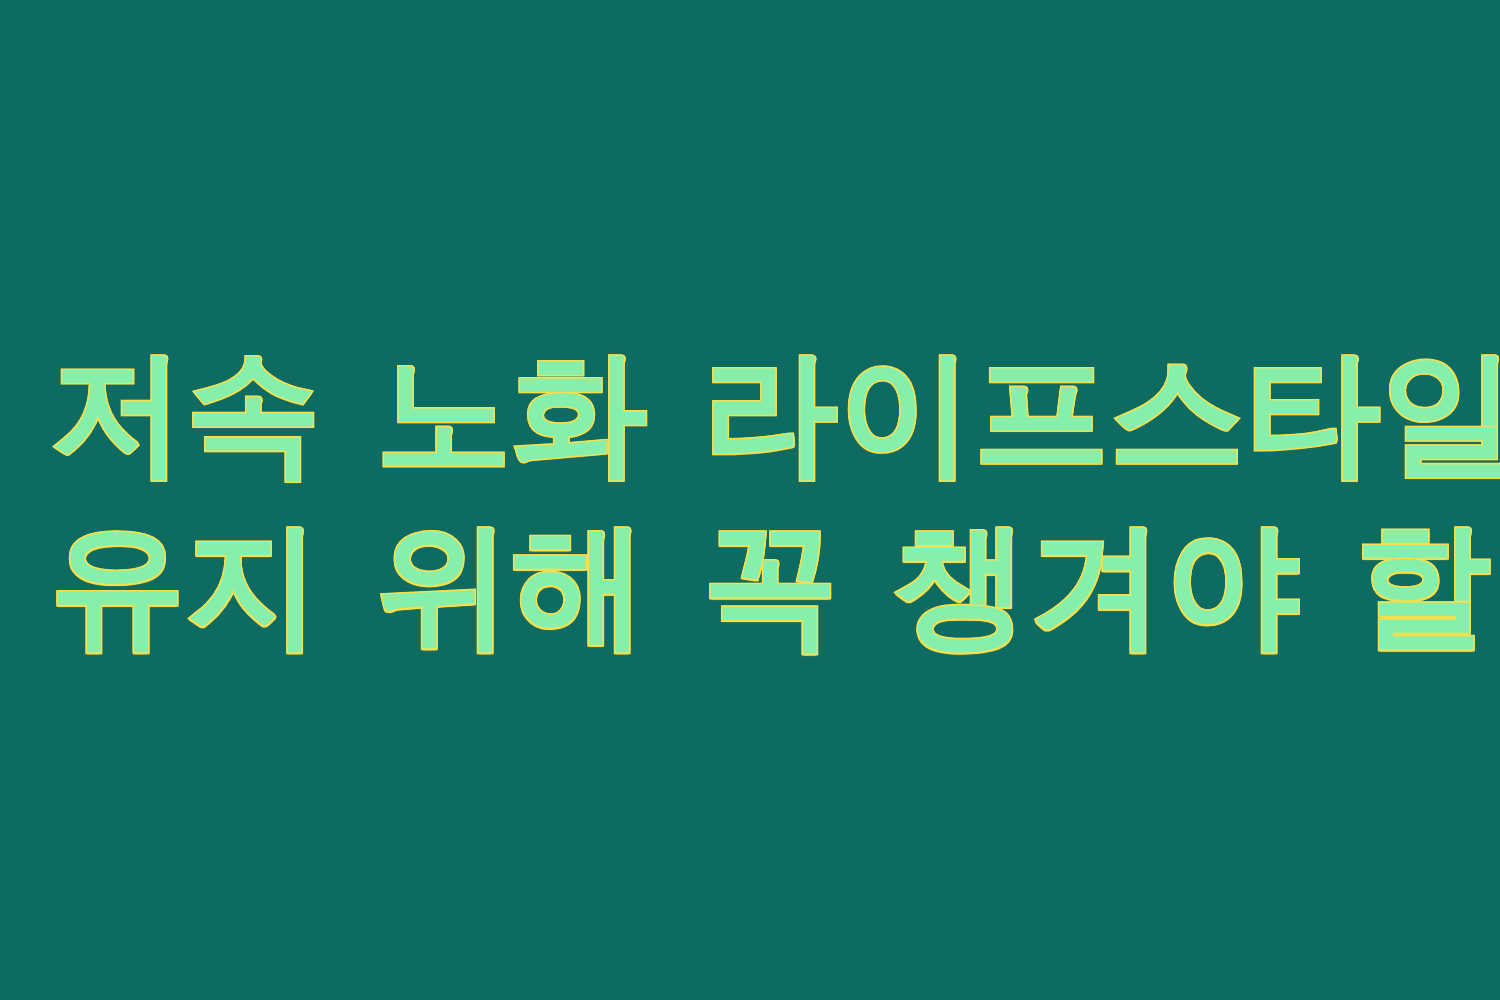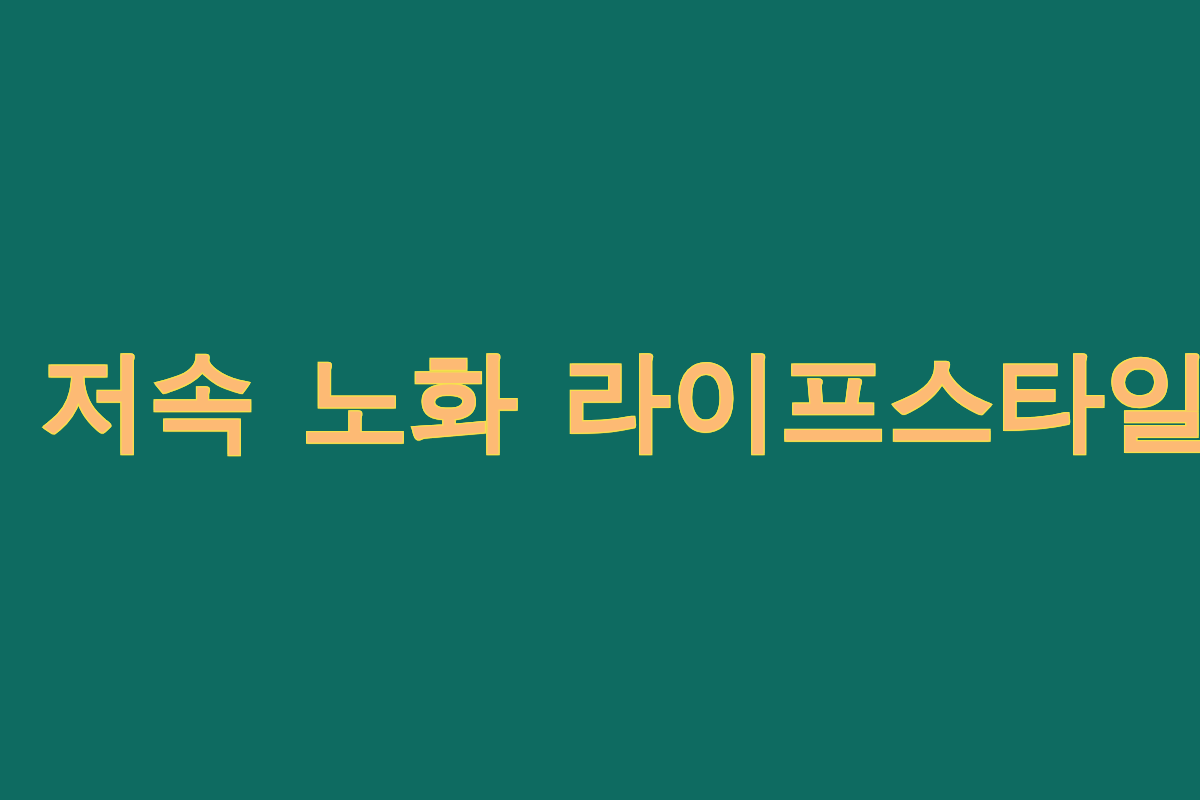--- a/index.html
+++ b/index.html
@@ -58,21 +58,22 @@
   .headline-line {
     display: block;
     white-space: nowrap;
   }
 </style>
 </head>
 <body>
 
 <div class="banner" style="background-color: rgb(14, 107, 97);">
 
-  <h1 class="headline" style="color: #fdba74; -webkit-text-stroke: 2.5px rgb(247, 224, 78);">
+  <h1 class="headline" style="color: #86efac; -webkit-text-stroke: 2.5px rgb(247, 224, 78);">
 
     <span class="headline-line">저속 노화 라이프스타일</span>
 
+    <span class="headline-line">유지 위해 꼭 챙겨야 할</span>
 
 
   </h1>
 
 </div>
 
 </body></html>

